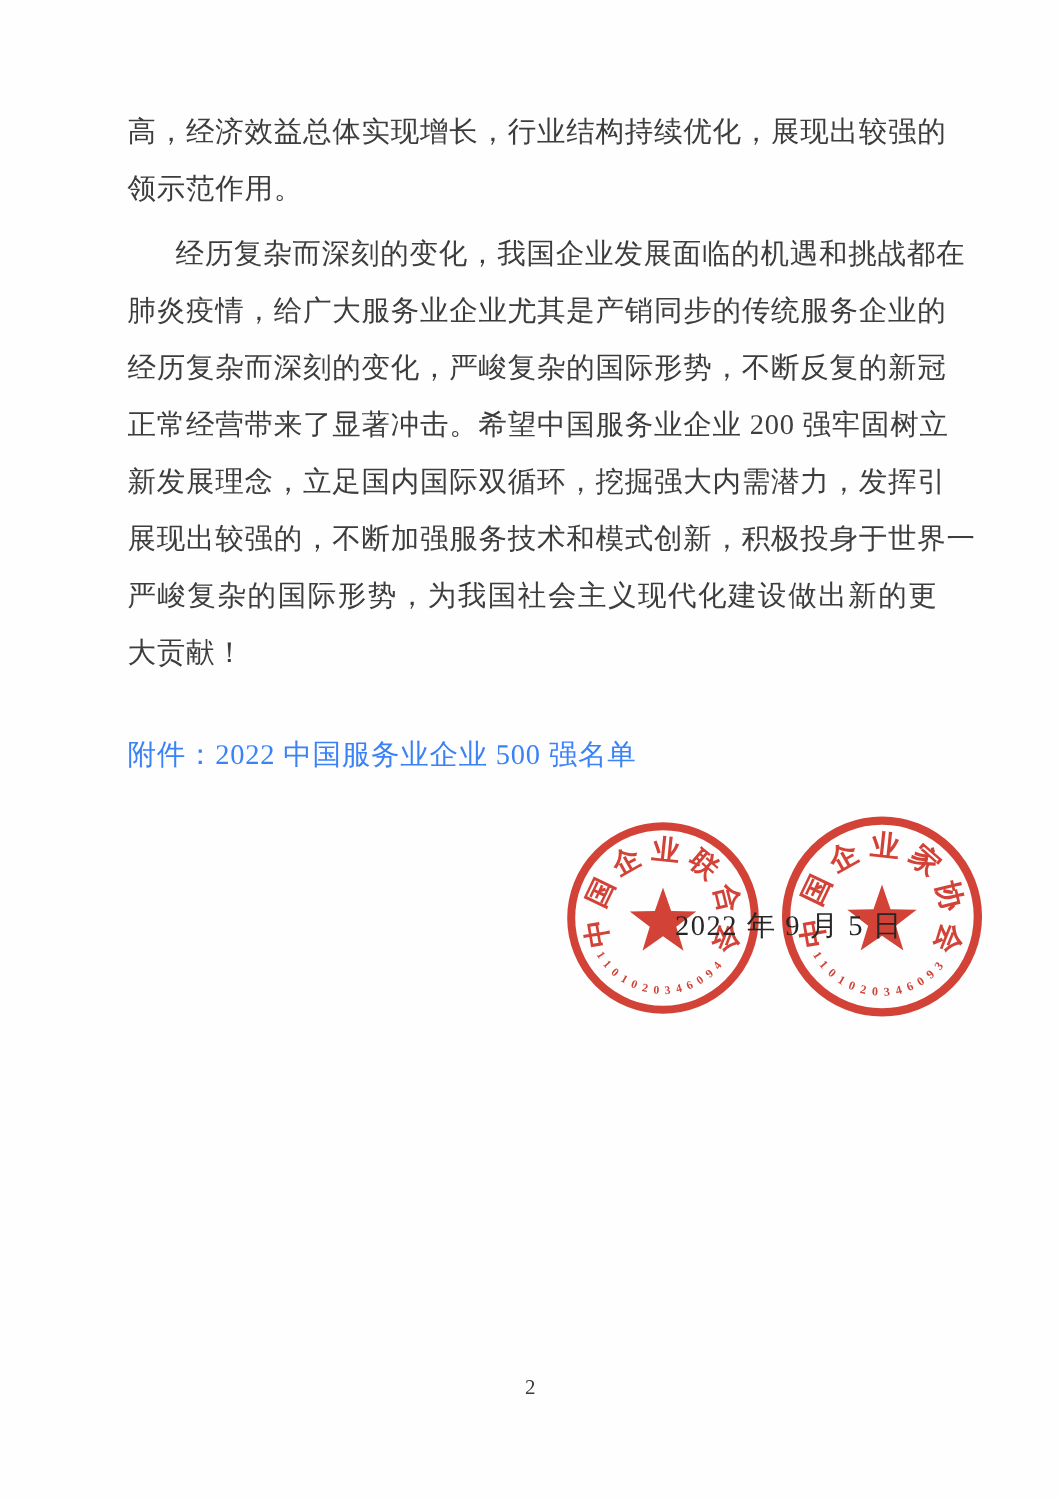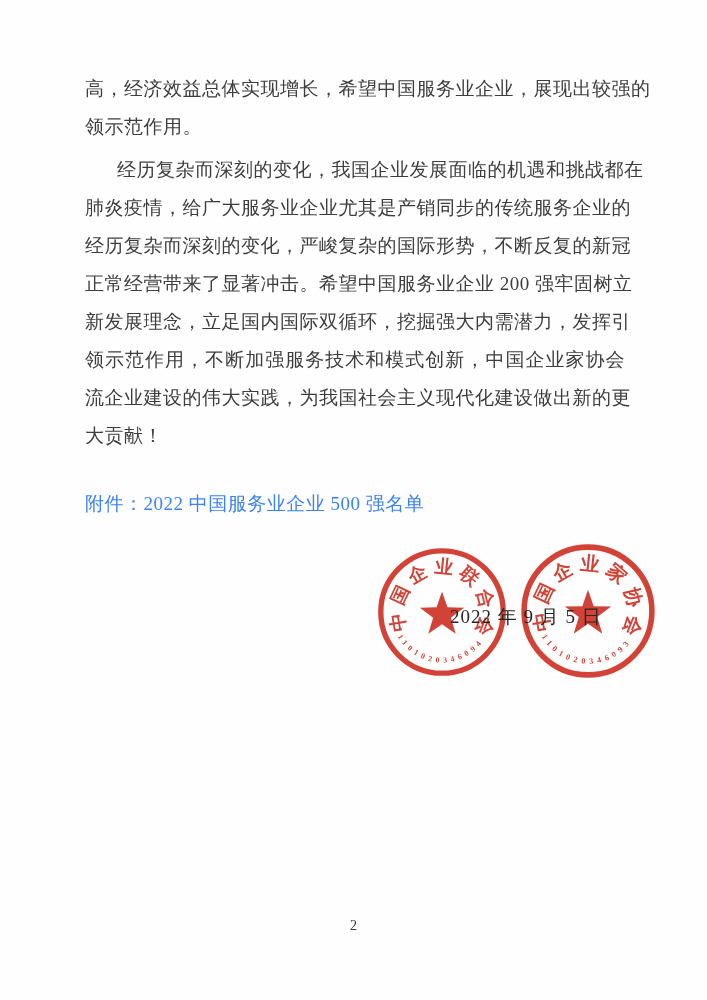--- a/index.html
+++ b/index.html
@@ -72,29 +72,29 @@
     font-size: 14px;
     color: #3c3c3c;
   }
 </style>
 </head>
 <body>
 
 <div class="page">
 
   <div class="body-text">
-      <div class="line">高，经济效益总体实现增长，希望中国服务业企业，展现出较强的</div>
+      <div class="line">高，经济效益总体实现增长，行业结构持续优化，展现出较强的</div>
       <div class="line last">领示范作用。</div>
       <div class="line indent">经历复杂而深刻的变化，我国企业发展面临的机遇和挑战都在</div>
       <div class="line">肺炎疫情，给广大服务业企业尤其是产销同步的传统服务企业的</div>
       <div class="line">经历复杂而深刻的变化，严峻复杂的国际形势，不断反复的新冠</div>
       <div class="line">正常经营带来了显著冲击。希望中国服务业企业 200 强牢固树立</div>
       <div class="line">新发展理念，立足国内国际双循环，挖掘强大内需潜力，发挥引</div>
-      <div class="line">领示范作用，不断加强服务技术和模式创新，中国企业家协会</div>
-      <div class="line">流企业建设的伟大实践，为我国社会主义现代化建设做出新的更</div>
+      <div class="line">展现出较强的，不断加强服务技术和模式创新，积极投身于世界一</div>
+      <div class="line">严峻复杂的国际形势，为我国社会主义现代化建设做出新的更</div>
       <div class="line last">大贡献！</div>
     </div>
 
   <div class="attachment">附件：2022 中国服务业企业 500 强名单</div>
 
   <svg class="seal seal-left" width="136" height="136" viewBox="0 0 140 140">
     <circle cx="70" cy="70" r="63" fill="none" stroke-width="5.5" stroke="#cf3327"></circle>
     <polygon points="70,49 75.6,65.2 92.8,65.6 79.1,76.0 84.1,92.4 70,82.6 55.9,92.4 60.9,76.0 47.2,65.6 64.4,65.2" fill="#cf3327"></polygon>
     <path id="arc0" d="M 35.4,90 A 40,40 0 1 1 104.6,90" fill="none"></path>
     <text font-size="19" letter-spacing="5.5" fill="#cf3327">

